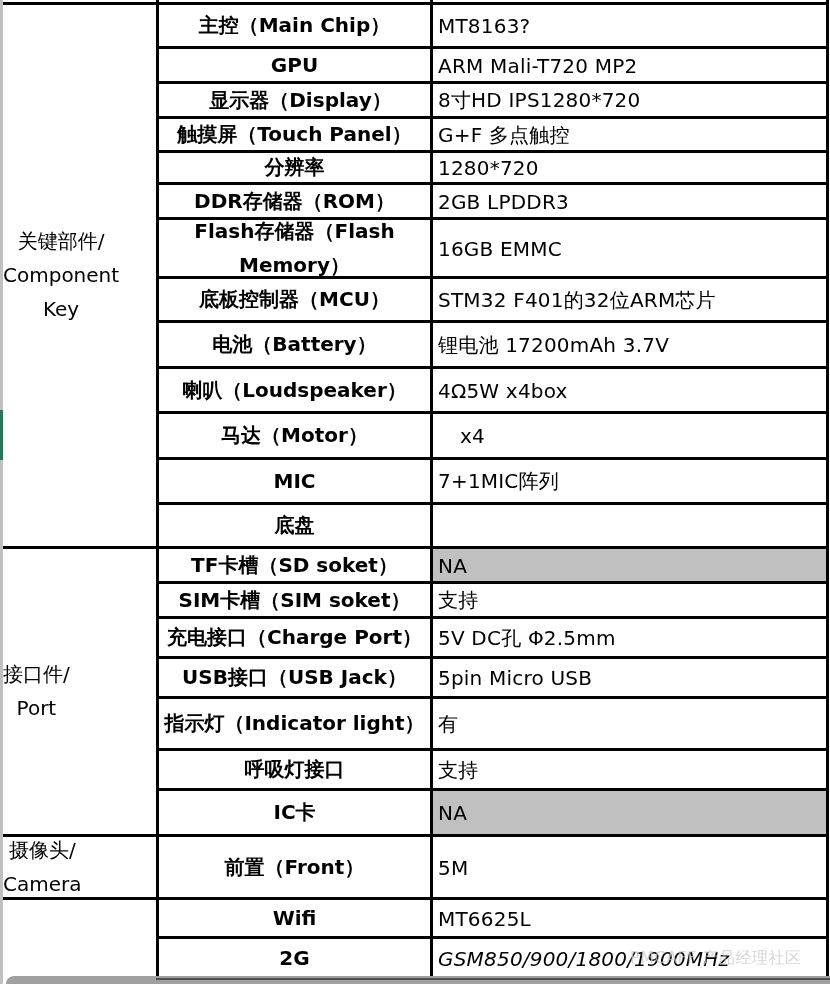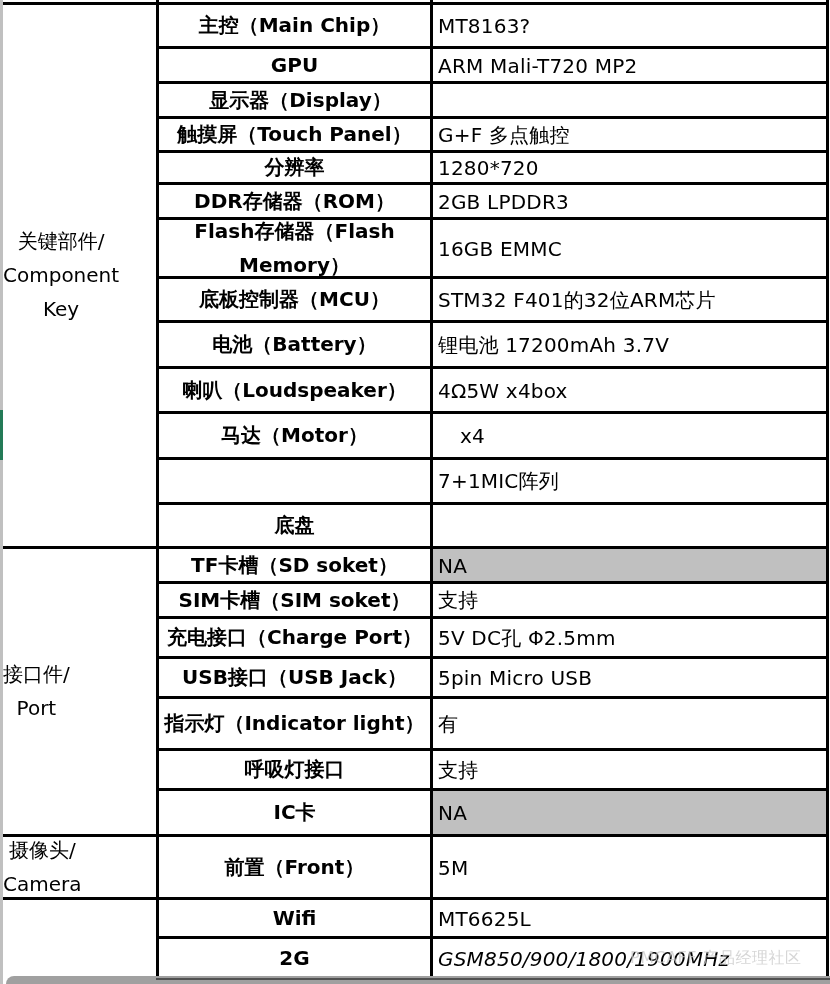--- a/index.html
+++ b/index.html
@@ -43,20 +43,23 @@
     <div class="cell lbl" style="left: 156px; top: 47px; width: 271px; height: 35px;">
       <span>GPU</span>
     </div>
     <div class="cell val" style="left: 430px; top: 49px; width: 393px; height: 33px;">
       <span>ARM Mali-T720 MP2</span>
     </div>
     <div class="hline" style="left: 153px; top: 46px; width: 673px;"></div>
     <div class="cell lbl" style="left: 156px; top: 82px; width: 271px; height: 35px; padding-left: 14px;">
       <span>显示器（Display）</span>
     </div>
+    <div class="cell val" style="left: 430px; top: 84px; width: 393px; height: 33px;">
+      <span>8寸HD IPS1280*720</span>
+    </div>
     <div class="hline" style="left: 153px; top: 81px; width: 673px;"></div>
     <div class="cell lbl" style="left: 156px; top: 117px; width: 271px; height: 34px;">
       <span>触摸屏（Touch Panel）</span>
     </div>
     <div class="cell val" style="left: 430px; top: 119px; width: 393px; height: 32px;">
       <span>G+F  多点触控</span>
     </div>
     <div class="hline" style="left: 153px; top: 116px; width: 673px;"></div>
     <div class="cell lbl" style="left: 156px; top: 151px; width: 271px; height: 32px;">
       <span>分辨率</span>
@@ -100,20 +103,23 @@
       <span>4Ω5W x4box</span>
     </div>
     <div class="hline" style="left: 153px; top: 366px; width: 673px;"></div>
     <div class="cell lbl" style="left: 156px; top: 412px; width: 271px; height: 46px;">
       <span>马达（Motor）</span>
     </div>
     <div class="cell val" style="left: 430px; top: 414px; width: 393px; height: 44px; margin-left: 22px;">
       <span>x4</span>
     </div>
     <div class="hline" style="left: 153px; top: 411px; width: 673px;"></div>
+    <div class="cell lbl" style="left: 156px; top: 458px; width: 271px; height: 45px;">
+      <span>MIC</span>
+    </div>
     <div class="cell val" style="left: 430px; top: 460px; width: 393px; height: 43px;">
       <span>7+1MIC阵列</span>
     </div>
     <div class="hline" style="left: 153px; top: 457px; width: 673px;"></div>
     <div class="cell lbl" style="left: 156px; top: 503px; width: 271px; height: 44px;">
       <span>底盘</span>
     </div>
     <div class="cell val" style="left: 430px; top: 505px; width: 393px; height: 42px;">
       <span></span>
     </div>

